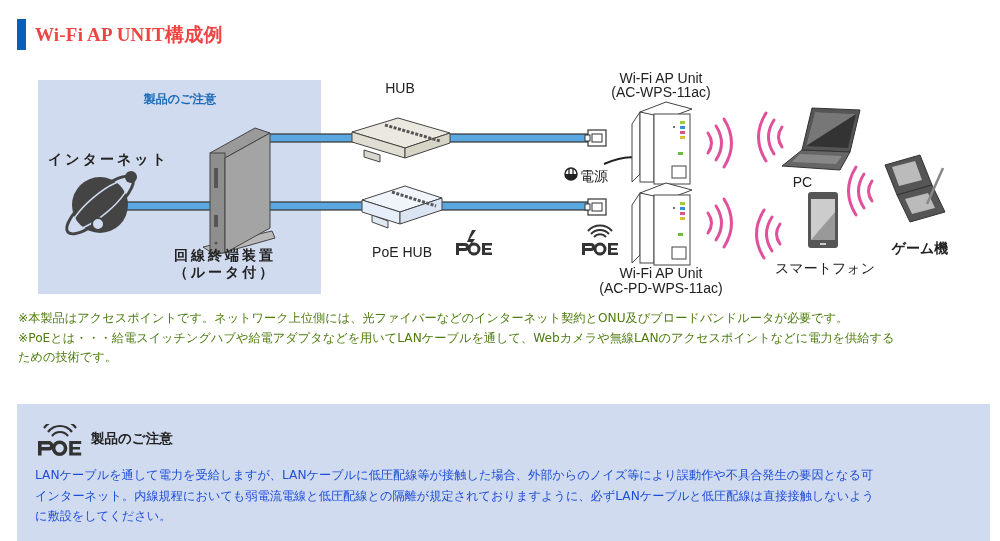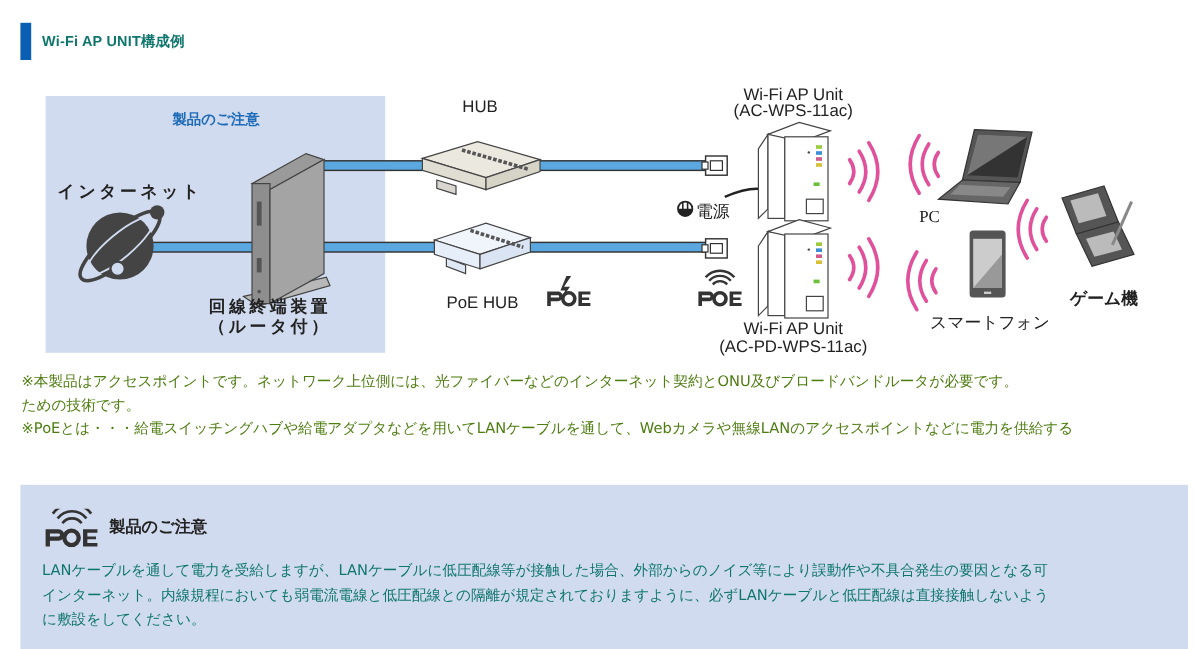--- a/index.html
+++ b/index.html
@@ -1,35 +1,35 @@
 <!DOCTYPE html>
 <html><head>
 <meta charset="utf-8">
 <style>
   * { box-sizing: border-box; margin: 0; padding: 0; }
   html, body { width: 1000px; height: 541px; background: #ffffff; overflow: hidden; }
   body { position: relative; font-family: "DejaVu Sans", "Liberation Sans", sans-serif; color: #333333; }
 
   .heading { position: absolute; left: 17px; top: 19px; height: 31px; display: flex; align-items: center; }
   .heading-bar { width: 9px; height: 31px; background: #0a5fb4; margin-right: 9px; }
-  .heading-text { font-family: Liberation Sans, sans-serif; font-weight: bold; font-size: 12px; color: #0f766e; letter-spacing: 0.2px; }
+  .heading-text { font-family: Liberation Serif, serif; font-weight: bold; font-size: 19px; color: #ef4444; letter-spacing: 0.2px; }
 
   .diagram { position: absolute; left: 0; top: 60px; width: 1000px; height: 240px; }
   .diagram svg { position: absolute; left: 0; top: 0; }
   .lbl { position: absolute; font-family: "Liberation Sans", sans-serif; font-size: 14px; color: #222; white-space: nowrap; text-align: center; }
   .lbl.blue { color: #1e6bb8; font-size: 12px; font-weight: bold; }
   .lbl.bold { font-weight: bold; letter-spacing: 3px; }
 
   .notes { position: absolute; left: 18px; top: 309px; width: 960px; font-size: 12.2px; line-height: 19.5px; color: #4d7c0f; font-family: "DejaVu Sans", sans-serif; }
   .notes p { margin: 0; }
 
   .notice { position: absolute; left: 17px; top: 388px; width: 973px; height: 142px; background: #d1dbef; margin-top: 16px; }
   .notice-head { position: absolute; left: 20px; top: 20px; display: flex; align-items: flex-end; }
   .notice-title { font-size: 13.5px; font-weight: bold; color: #222; margin-left: 8px; margin-bottom: 8px; font-family: "DejaVu Sans", sans-serif; }
-  .notice-body { position: absolute; left: 18px; top: 61px; width: 930px; font-size: 12.2px; line-height: 20.5px; color: #0f766e; font-family: "DejaVu Sans", sans-serif; }
+  .notice-body { position: absolute; left: 18px; top: 61px; width: 930px; font-size: 12.2px; line-height: 20.5px; color: #1d4ed8; font-family: "DejaVu Sans", sans-serif; }
 </style>
 </head>
 <body>
 
 <div class="heading">
   <div class="heading-bar"></div>
   <div class="heading-text">Wi-Fi AP UNIT構成例</div>
 </div>
 
 <div class="diagram">
@@ -185,29 +185,29 @@
   <div class="lbl bold" style="left:48px; top:91px;">インターネット</div>
   <div class="lbl bold" style="left:170px; top:187px; width:110px;">回線終端装置</div>
   <div class="lbl bold" style="left:170px; top:204px; width:110px;">（ルータ付）</div>
   <div class="lbl" style="left:380px; top:20px; width:40px;">HUB</div>
   <div class="lbl" style="left:372px; top:184px; width:60px;text-align:right;">PoE HUB</div>
   <div class="lbl" style="left:580px; top:108px;">電源</div>
   <div class="lbl" style="left:606px; top:10px; width:110px;">Wi-Fi AP Unit</div>
   <div class="lbl" style="left:606px; top:24px; width:110px;">(AC-WPS-11ac)</div>
   <div class="lbl" style="left:606px; top:205px; width:110px;">Wi-Fi AP Unit</div>
   <div class="lbl" style="left:596px; top:220px; width:130px;">(AC-PD-WPS-11ac)</div>
-  <div class="lbl" style="left:762px; top:114px; width:25px;font-family:Liberation Serif, serif;">PC</div>
+  <div class="lbl" style="left:790px; top:114px; width:25px;">PC</div>
   <div class="lbl" style="left:775px; top:200px; width:100px;">スマートフォン</div>
   <div class="lbl" style="left:890px; top:180px; width:60px;font-weight:bold;">ゲーム機</div>
 </div>
 
 <div class="notes">
   <p>※本製品はアクセスポイントです。ネットワーク上位側には、光ファイバーなどのインターネット契約とONU及びブロードバンドルータが必要です。</p>
+  <p>※PoEとは・・・給電スイッチングハブや給電アダプタなどを用いてLANケーブルを通して、Webカメラや無線LANのアクセスポイントなどに電力を供給する</p>
   <p>ための技術です。</p>
-  <p>※PoEとは・・・給電スイッチングハブや給電アダプタなどを用いてLANケーブルを通して、Webカメラや無線LANのアクセスポイントなどに電力を供給する</p>
 </div>
 
 <div class="notice">
   <div class="notice-head">
     <svg width="46" height="32" viewBox="0 0 46 32">
       <path d="M15,12 a10,10 0 0 1 16,0" fill="none" stroke="#333" stroke-width="2.2"></path>
       <path d="M11,8 a15,15 0 0 1 24,0" fill="none" stroke="#333" stroke-width="2.2"></path>
       <path d="M7,4 a20,20 0 0 1 32,0" fill="none" stroke="#333" stroke-width="2.2"></path>
       <g transform="translate(1,17) scale(1.2)">
         <path d="M0,0 h9 a4,4 0 0 1 0,8 h-6 v4 h-3 z M3,3 v2 h6 a1,1 0 0 0 0,-2 z" fill="#333"></path>

